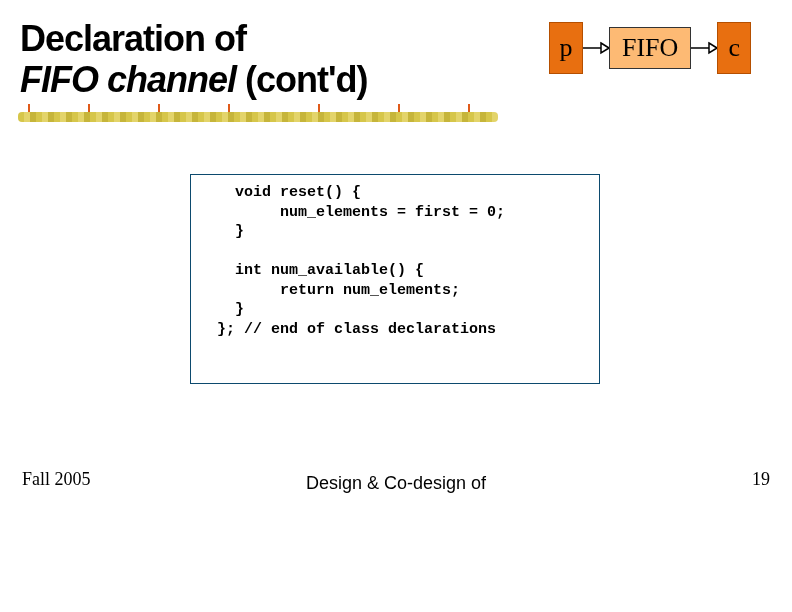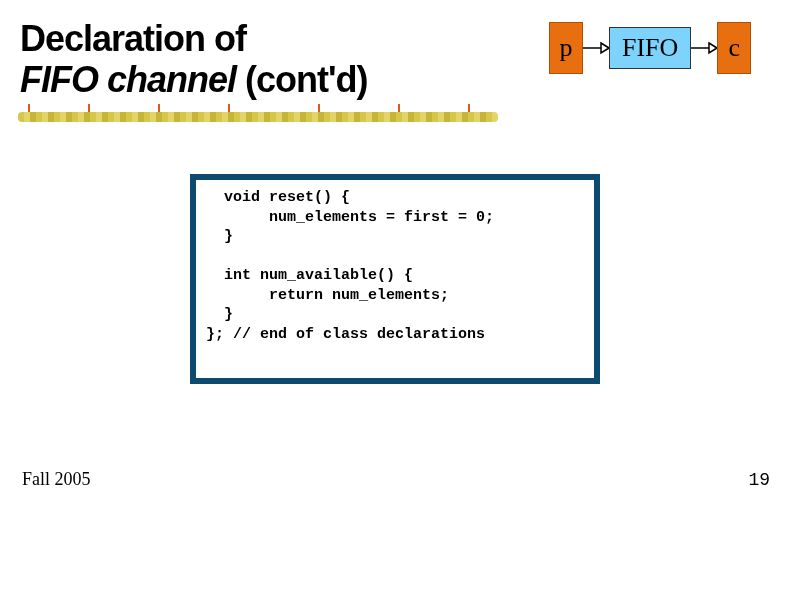--- a/index.html
+++ b/index.html
@@ -69,21 +69,21 @@
     display: flex;
     align-items: center;
     justify-content: center;
     font-family: "Times New Roman", serif;
     font-size: 26px;
     color: #000;
   }
   .fifo-box {
     height: 42px;
     border: 1px solid #333;
-    background: #7dd3fc;
+    background: #fdba74;
     display: flex;
     align-items: center;
     justify-content: center;
     font-family: "Times New Roman", serif;
     font-size: 26px;
     padding: 0 12px;
   }
   .arrow-wrap {
     display: flex;
     align-items: center;
@@ -91,22 +91,22 @@
     justify-content: center;
   }
   .arrow-wrap svg { display: block; }
 
   .code-box {
     position: absolute;
     left: 190px;
     top: 174px;
     width: 410px;
     height: 210px;
-    border: 6px solid #0c4a6e;
-    padding: 8px 10px;
+    border: 1px solid #0c4a6e;
+    padding: 8px 26px;
     font-family: "Courier New", monospace;
     font-size: 15px;
     font-weight: 700;
     line-height: 1.3;
     white-space: pre;
     color: #000;
   }
 
   .footer-left {
     position: absolute;
@@ -123,21 +123,21 @@
     text-align: center;
     font-family: Arial, sans-serif;
     font-size: 18px;
     color: #000;
     line-height: 1.15;
   }
   .footer-right {
     position: absolute;
     right: 22px;
     bottom: 18px;
-    font-family: Liberation Mono, monospace;
+    font-family: Liberation Serif, serif;
     font-size: 18px;
     color: #000;
   }
 </style>
 </head>
 <body>
 
 <div class="slide">
 
   <div class="title-block">
@@ -186,17 +186,17 @@
        num_elements = first = 0;
   }
 
   int num_available() {
        return num_elements;
   }
 }; // end of class declarations</div>
 
   <div class="footer-left">Fall 2005</div>
   <div class="footer-center">
-    <br>
+    <span>Design &amp; Co-design of</span><br>
   </div>
   <div class="footer-right">19</div>
 
 </div>
 
 </body></html>

